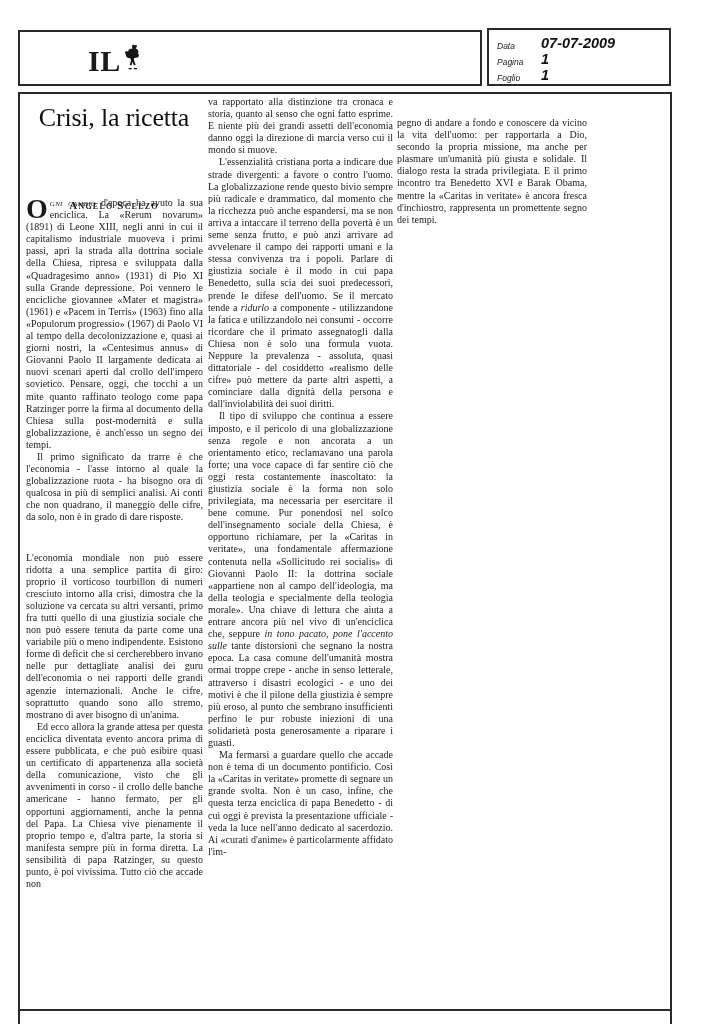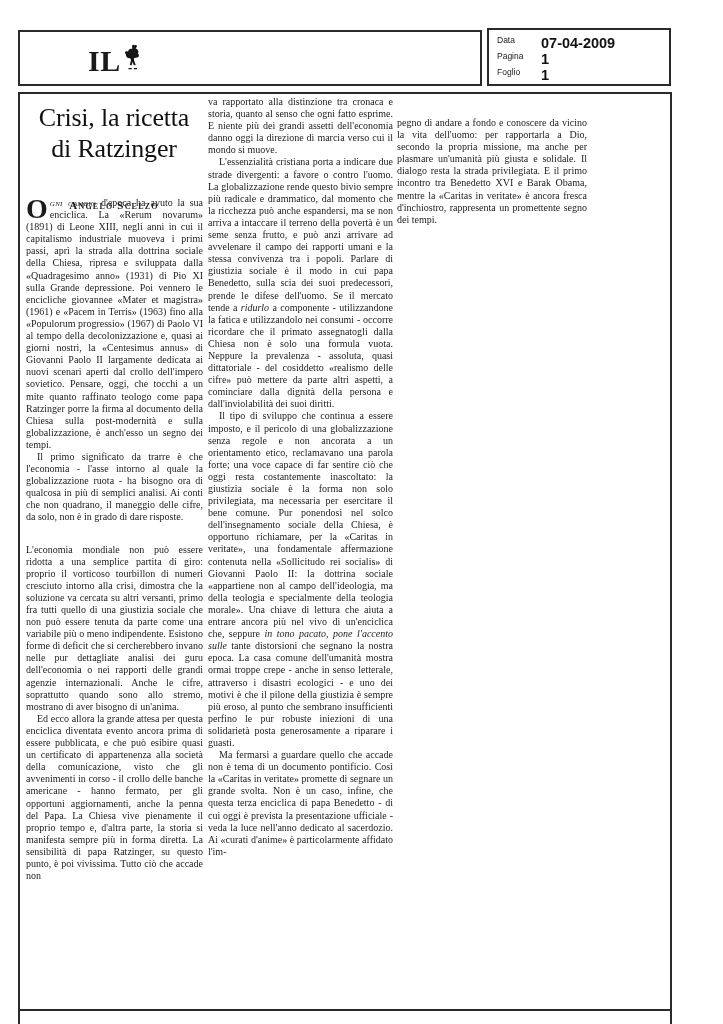--- a/index.html
+++ b/index.html
@@ -28,21 +28,21 @@
     display: flex; align-items: center; margin-left: 12px;
   }
   .logo .rooster { display: inline-block; margin: 0 1px 2px 1px; }
   .clip-box {
     position: absolute; left: 487px; top: 28px;
     width: 184px; height: 58px;
     border: 2px solid #2a2a2a;
     background: #fff;
     padding: 5px 8px 0 8px;
   }
-  .clip-row { display: flex; align-items: flex-start; height: 16px; }
+  .clip-row { display: flex; align-items: flex-end; height: 16px; font-style: italic; }
   .clip-label {
     width: 44px; flex: 0 0 44px;
     font-family: "Liberation Sans", sans-serif;
     font-size: 8.5px; color: #222;
   }
   .clip-value {
     font-family: "Liberation Sans", sans-serif;
     font-weight: bold; font-size: 14.5px; color: #111;
   }
   
@@ -70,21 +70,21 @@
     position: absolute;
     font-size: 10px; line-height: 12.1px;
     text-align: justify;
     color: #1b1b1b;
   }
   .col p { text-align: justify; }
   .col-1 { left: 6px;   top: 103px; width: 177px; height: 752px; overflow: hidden; }
   .col-2 { left: 188px; top: 2px;   width: 185px; height: 862px; overflow: hidden; }
   .col-3 { left: 377px; top: 2px;   width: 190px; height: 862px; overflow: hidden; margin-top: 21px; }
   p.indent { text-indent: 11px; }
-  p.block  { margin-top: 20px; }
+  p.block  { margin-top: 28px; }
   .dropcap {
     float: left;
     font-size: 28px; line-height: 23px;
     font-weight: bold;
     padding: 0 2px 0 0;
   }
   .sc { font-variant: small-caps; letter-spacing: 0.3px; font-style: italic; }
   .it { font-style: italic; }
   
   .footer-strip {
@@ -113,36 +113,35 @@
         <path fill="#161616" d="M10.2 3.1c-.9-1.9 1.6-3.3 2.6-1.6.9-1 2.6-.2 2 1.2l-1.2 1.7c2.6.5 3.5 3.2 2.2 5.2 1.8 1 1.3 3.6-.8 4l-3.1.6.2 2.3 1.6 4.6-1.9.1-1.3-3.4-.8 3.4-1.9-.1 1.2-4.8-.7-2.1c-2.8.3-5-1.7-4.4-4.2-1.6-.7-1-3 .8-2.7l1.4.3c.3-2.3 2.4-3.6 4.1-2.5z"></path>
         <path fill="#161616" d="M6.5 23.9h3.2v1.3H6.5zM11.8 23.9h3.2v1.3h-3.2z"></path>
       </svg>
     </span>
   </div>
 </div>
 
 <div class="clip-box">
   <div class="clip-row">
     <span class="clip-label">Data</span>
-    <span class="clip-value">07-04-2009</span>
+    <span class="clip-value">07-07-2009</span>
   </div>
   <div class="clip-row">
     <span class="clip-label">Pagina</span>
     <span class="clip-value">1</span>
   </div>
   <div class="clip-row">
     <span class="clip-label">Foglio</span>
     <span class="clip-value">1</span>
   </div>
 </div>
 
 <div class="main-frame">
   <div class="headline">
     <div>Crisi, la ricetta</div>
-    <div>di Ratzinger</div>
   </div>
   <div class="byline">Angelo Scelzo</div>
 
   <div class="col col-1">
       <p><span class="dropcap">O</span><span class="sc">gni cambio</span><span> d'epoca ha avuto la sua enciclica. La «Rerum novarum» (1891) di Leone XIII, negli anni in cui il capitalismo industriale muoveva i primi passi, aprì la strada alla dottrina sociale della Chiesa, ripresa e sviluppata dalla «Quadragesimo anno» (1931) di Pio XI sulla Grande depressione. Poi vennero le encicliche giovannee «Mater et magistra» (1961) e «Pacem in Terris» (1963) fino alla «Populorum progressio» (1967) di Paolo VI al tempo della decolonizzazione e, quasi ai giorni nostri, la «Centesimus annus» di Giovanni Paolo II largamente dedicata ai nuovi scenari aperti dal crollo dell'impero sovietico. Pensare, oggi, che tocchi a un mite quanto raffinato teologo come papa Ratzinger porre la firma al documento della Chiesa sulla post-modernità e sulla globalizzazione, è anch'esso un segno dei tempi.</span></p>
       <p class="indent"><span>Il primo significato da trarre è che l'economia - l'asse intorno al quale la globalizzazione ruota - ha bisogno ora di qualcosa in più di semplici analisi. Ai conti che non quadrano, il maneggio delle cifre, da solo, non è in grado di dare risposte.</span></p>
       <p class="block"><span>L'economia mondiale non può essere ridotta a una semplice partita di giro: proprio il vorticoso tourbillon di numeri cresciuto intorno alla crisi, dimostra che la soluzione va cercata su altri versanti, primo fra tutti quello di una giustizia sociale che non può essere tenuta da parte come una variabile più o meno indipendente. Esistono forme di deficit che si cercherebbero invano nelle pur dettagliate analisi dei guru dell'economia o nei rapporti delle grandi agenzie internazionali. Anche le cifre, soprattutto quando sono allo stremo, mostrano di aver bisogno di un'anima.</span></p>
       <p class="indent"><span>Ed ecco allora la grande attesa per questa enciclica diventata evento ancora prima di essere pubblicata, e che può esibire quasi un certificato di appartenenza alla società della comunicazione, visto che gli avvenimenti in corso - il crollo delle banche americane - hanno fermato, per gli opportuni aggiornamenti, anche la penna del Papa. La Chiesa vive pienamente il proprio tempo e, d'altra parte, la storia si manifesta sempre più in forma diretta. La sensibilità di papa Ratzinger, su questo punto, è poi vivissima. Tutto ciò che accade non</span></p>
     </div>
   <div class="col col-2">

